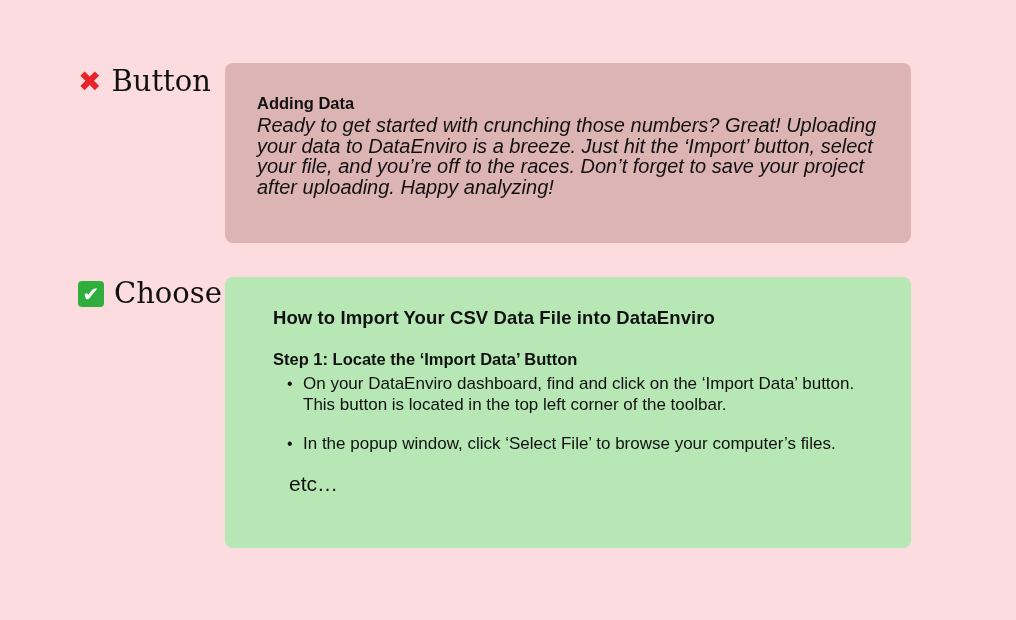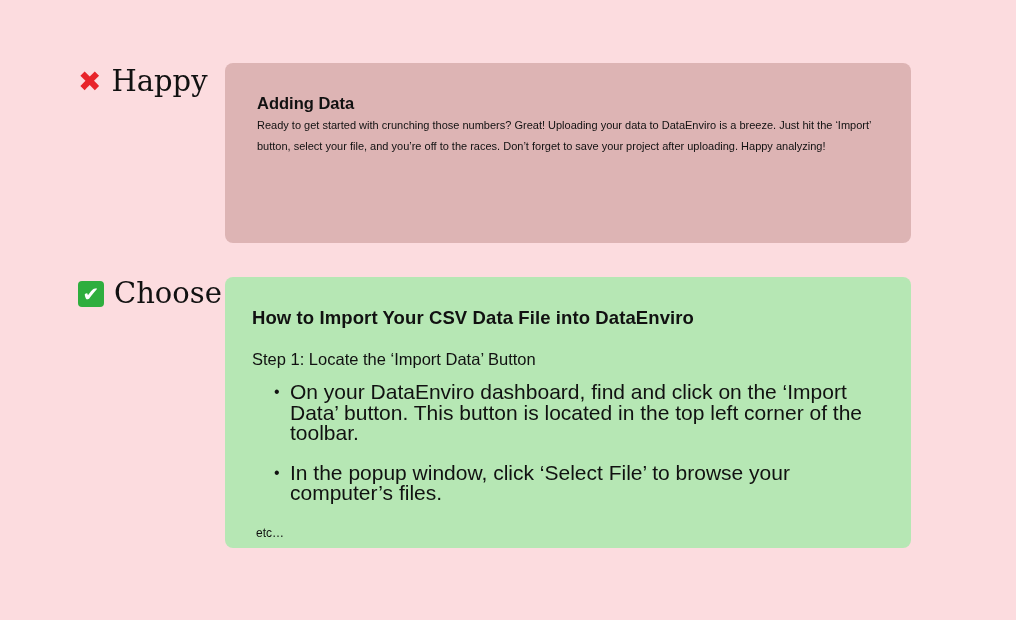--- a/index.html
+++ b/index.html
@@ -68,88 +68,89 @@
     height: 180px;
     background: #ddb4b4;
     padding: 30px 32px 0 32px;
   }
   #card-after {
     left: 225px;
     top: 277px;
     width: 686px;
     height: 271px;
     background: #b6e7b4;
-    padding: 30px 32px 0 27px;
+    padding: 30px 32px 0 48px;
   }
 
   .card-body {
     font-size: 16.5px;
     line-height: 20.5px;
     color: #111;
   }
   .b-title {
     font-weight: bold;
     font-size: 16.5px;
     line-height: 21px;
     margin: 0 0 1px 0;
   }
   .b-para {
     margin: 0;
-    font-size: 11px;
+    font-size: 20px;
     line-height: 20.5px;
+    font-style: italic;
   }
 
   .a-title {
     font-weight: bold;
     font-size: 18.5px;
     line-height: 22px;
     margin: 0 0 20px 0;
     letter-spacing: 0.1px;
   }
   .step-head {
-    font-weight: normal;
+    font-weight: bold;
     font-size: 16.5px;
     line-height: 21px;
     margin: 0 0 2px 0;
   }
   ul.bullets {
     margin: 0 0 0 0;
     padding: 0 0 0 26px;
     list-style: none;
   }
   ul.bullets li {
     position: relative;
-    font-size: 21px;
+    font-size: 17px;
     line-height: 20.5px;
-    margin: 12px;
+    margin: 4px;
     padding-left: 0;
   }
   ul.bullets li::before {
     content: "\2022";
     position: absolute;
     left: -16px;
     top: 0;
     font-size: 16px;
   }
   .step-block { margin-bottom: 19px; }
   .step-block:last-child { margin-bottom: 0; }
   .etc {
-    font-size: 12px;
+    font-size: 21px;
     line-height: 20.5px;
-    margin: 4px;
+    margin: 16px;
   }
 </style>
 </head>
 <body>
 
 <div class="stage">
 
   <div class="row-label" id="label-before">
     <span class="mark cross">✖</span>
-    <span>Happy</span>
+    <span>Button</span>
   </div>
 
   <div class="card" id="card-before">
     <div class="card-body">
       <div class="b-title">Adding Data</div>
       <p class="b-para">Ready to get started with crunching those numbers? Great! Uploading your data to DataEnviro is a breeze. Just hit the ‘Import’ button, select your file, and you’re off to the races. Don’t forget to save your project after uploading. Happy analyzing!</p>
     </div>
   </div>
 
   <div class="row-label" id="label-after">

